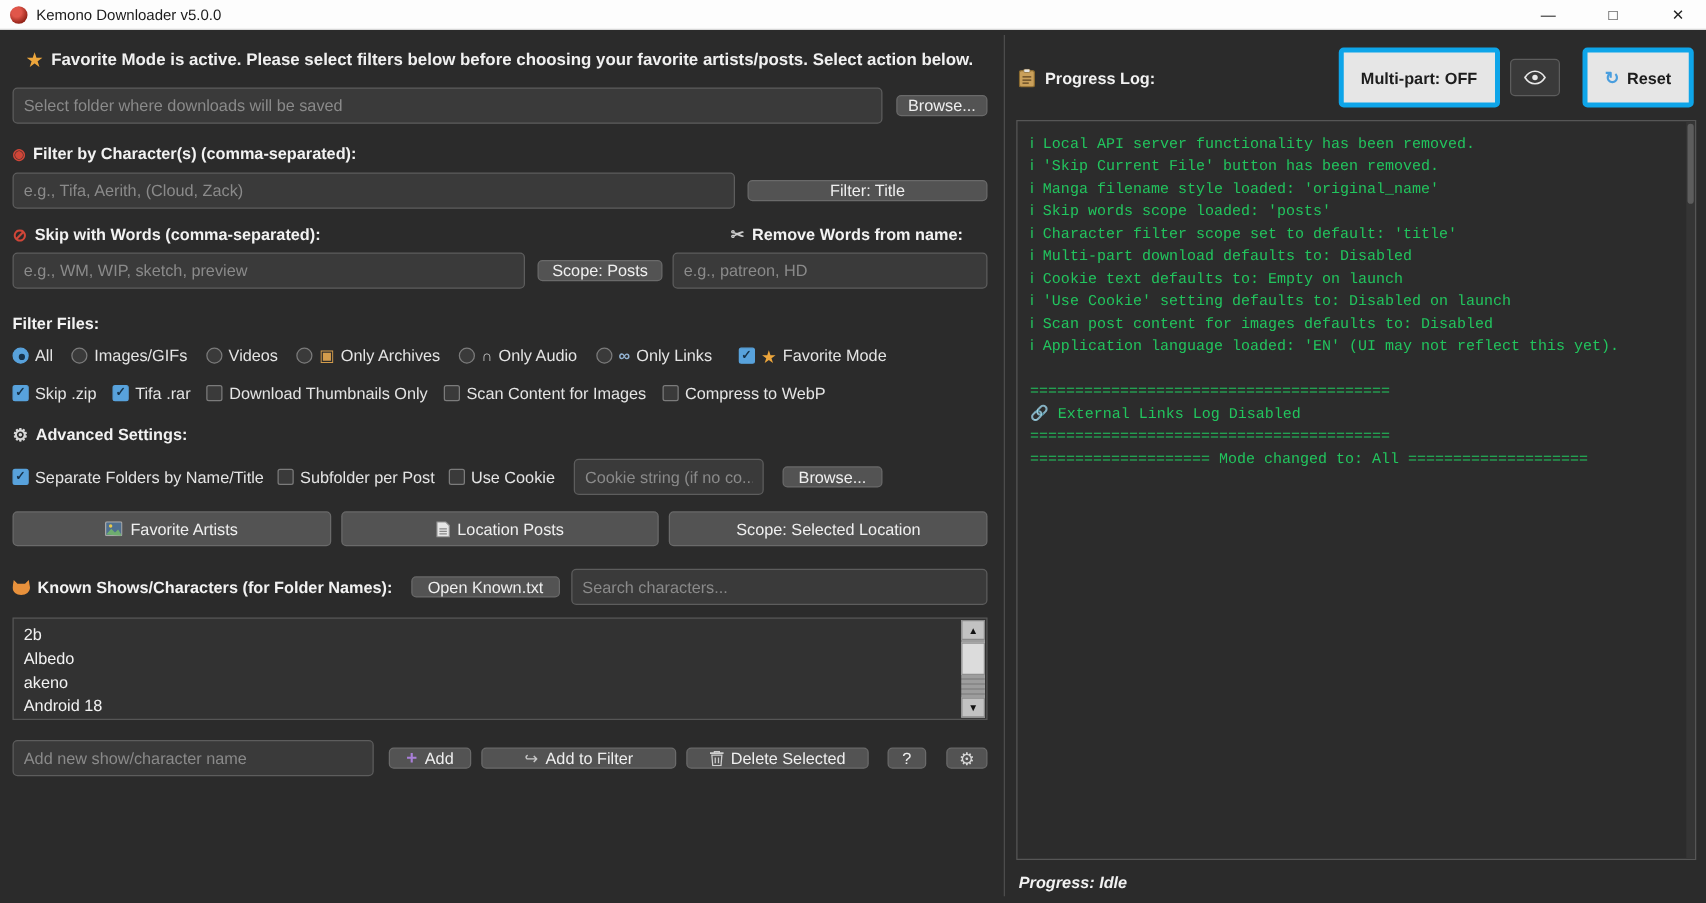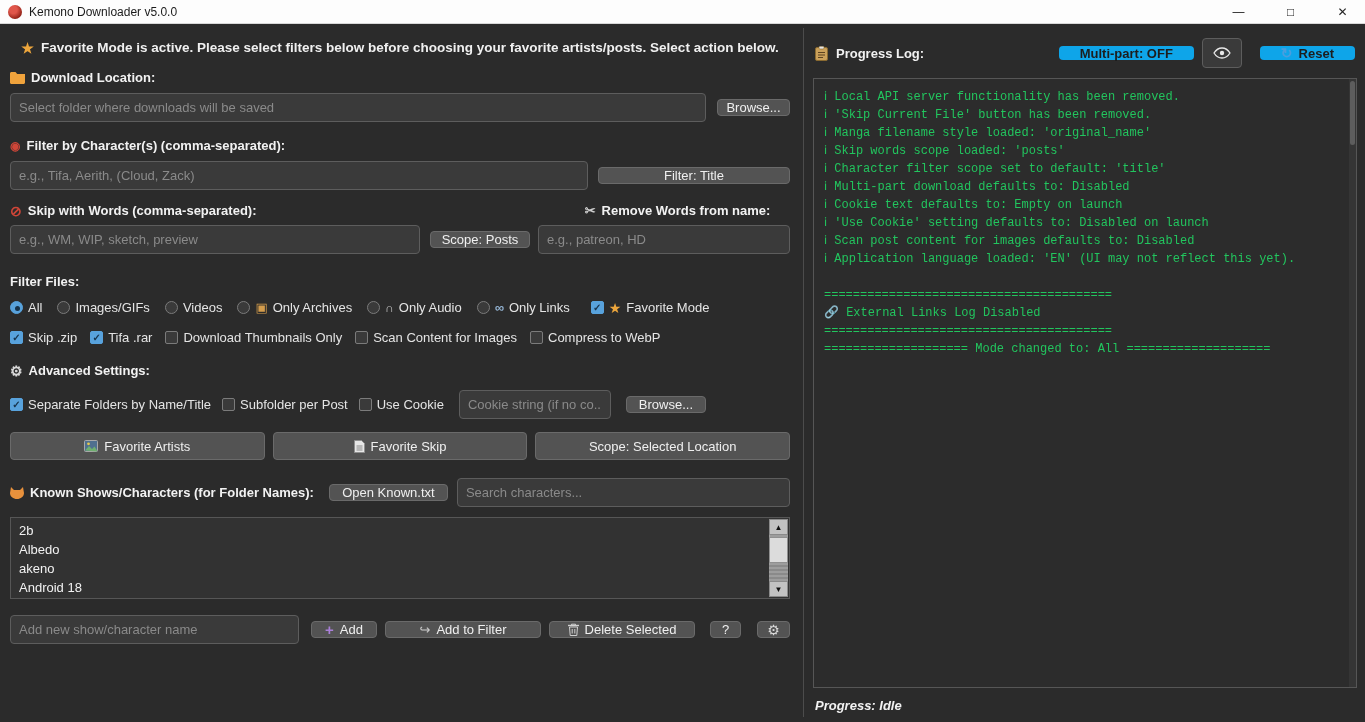--- a/index.html
+++ b/index.html
@@ -71,21 +71,21 @@
   .listbox { height:82px; border:1px solid #565656; background:#323232; position:relative; overflow:hidden; margin-bottom:16px; }
   .list-inner { padding:3px 0; }
   .list-item { height:19px; line-height:19px; padding:0 8px; color:#f2f2f2; font-size:13px; }
   .vscroll { position:absolute; top:1px; right:1px; bottom:1px; width:19px; background:repeating-linear-gradient(0deg,#9d9d9d 0 2px,#8a8a8a 2px 4px); display:flex; flex-direction:column; }
   .vs-btn { height:16px; background:#c2c2c2; border:1px solid #8a8a8a; color:#111; font-size:8px; display:flex; align-items:center; justify-content:center; flex:0 0 auto; }
   .vs-track { flex:1; position:relative; }
   .vs-thumb { position:absolute; top:2px; left:0; right:0; height:26px; background:#dcdcdc; border:1px solid #909090; }
 
   
   .log-header { display:flex; align-items:center; gap:8px; margin:4px 2px 10px 2px; }
-  .btn-light { background:#e6e6e6; border:7px solid #0ea5e9; border-radius:4px; color:#1d1d1d; height:14px; display:inline-flex; align-items:center; justify-content:center; gap:6px; padding:0 14px; font-size:13px; font-weight:bold; font-family:"Liberation Sans",sans-serif; }
+  .btn-light { background:#e6e6e6; border:4px solid #0ea5e9; border-radius:4px; color:#1d1d1d; height:48px; display:inline-flex; align-items:center; justify-content:center; gap:6px; padding:0 14px; font-size:13px; font-weight:bold; font-family:"Liberation Sans",sans-serif; }
   .btn-eye { background:#3a3a3a; border:1px solid #5d5d5d; border-radius:4px; width:40px; height:30px; display:inline-flex; align-items:center; justify-content:center; }
   .gap-wide { margin-left:10px; }
   .log-area { flex:1; border:1px solid #565656; background:#2c2c2c; position:relative; overflow:hidden; }
   .log-area pre { font-family:Liberation Mono, monospace; font-size:12px; line-height:18px; color:#22c55e; padding:9px 10px; white-space:pre; }
   .log-scroll { position:absolute; top:0; right:0; bottom:0; width:7px; background:#353535; }
   .log-scroll::after { content:""; position:absolute; top:2px; left:1px; width:5px; height:64px; border-radius:3px; background:#5d5d5d; }
   .progress-line { margin:10px 2px 0; font-weight:bold; font-style:italic; color:#f2f2f2; }
 
   .threads-input { width:45px; text-align:left; padding:0 10px; }
   .cookie-input { width:152px; }
@@ -116,26 +116,20 @@
 
 <div class="main">
 
 <div class="left">
 
   <div class="notice">
     <span class="ic ic-star">★</span>
     <span>Favorite Mode is active. Please select filters below before choosing your favorite artists/posts. Select action below.</span>
   </div>
 
-  <div class="sec-label m-label">
-    <svg width="15" height="12" viewBox="0 0 15 12">
-          <path fill="#f0a33c" d="M0 1.5C0 .7.7 0 1.5 0h4l1.7 2H15v8.5c0 .8-.7 1.5-1.5 1.5h-12C.7 12 0 11.3 0 10.5z"></path>
-        </svg>
-    <span>Download Location:</span>
-  </div>
   <div class="row dl-row">
     <input class="input grow" placeholder="Select folder where downloads will be saved" style="">
     <button class="btn browse-btn">Browse...</button>
   </div>
 
   <div class="sec-label m-label">
     <span class="ic ic-target">◉</span>
     <span>Filter by Character(s) (comma-separated):</span>
   </div>
   <div class="row char-row">
@@ -251,21 +245,21 @@
             <circle cx="4.5" cy="3.8" r="1.4" fill="#e8c84a"></circle>
             <path d="M1 10.5 5 6l3 3 2.5-2.5 2.5 4v1z" fill="#6fae6f"></path>
           </svg>
       <span>Favorite Artists</span>
     </button>
     <button class="btn">
       <svg width="11" height="13" viewBox="0 0 11 13">
             <path d="M0.5 0.5h7l3 3v9h-10z" fill="#e6e6e6" stroke="#8f8f8f"></path>
             <path d="M2.5 6h6M2.5 8h6M2.5 10h6" stroke="#888" stroke-width="1"></path>
           </svg>
-      <span>Favorite Skip</span>
+      <span>Location Posts</span>
     </button>
     <button class="btn">
       <span>Scope: Selected Location</span>
     </button>
   </div>
 
   <div class="row known-row">
     <div class="sec-label">
       <svg width="14" height="12" viewBox="0 0 14 12">
             <path d="M1 0l3 3h6l3-3 1 6c0 3.5-3.2 6-7 6S0 9.5 0 6z" fill="#e8913c"></path>

